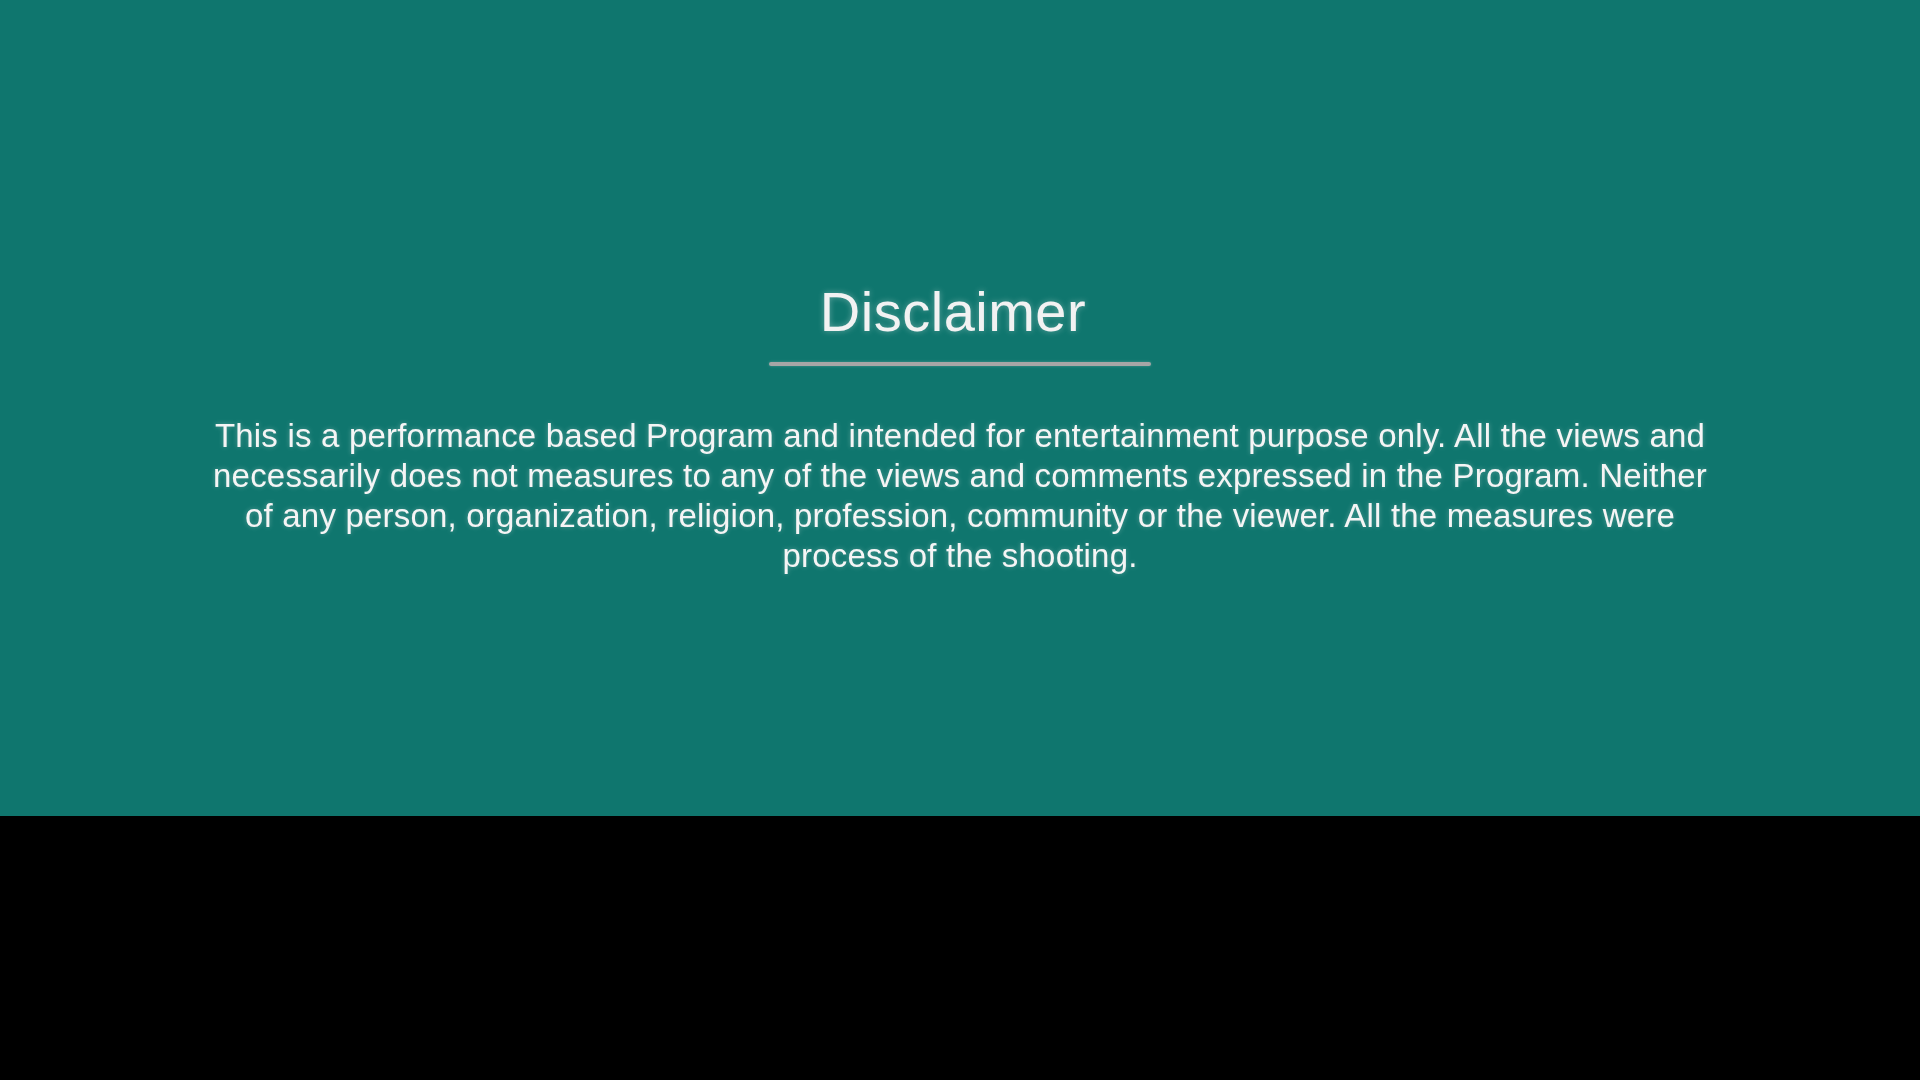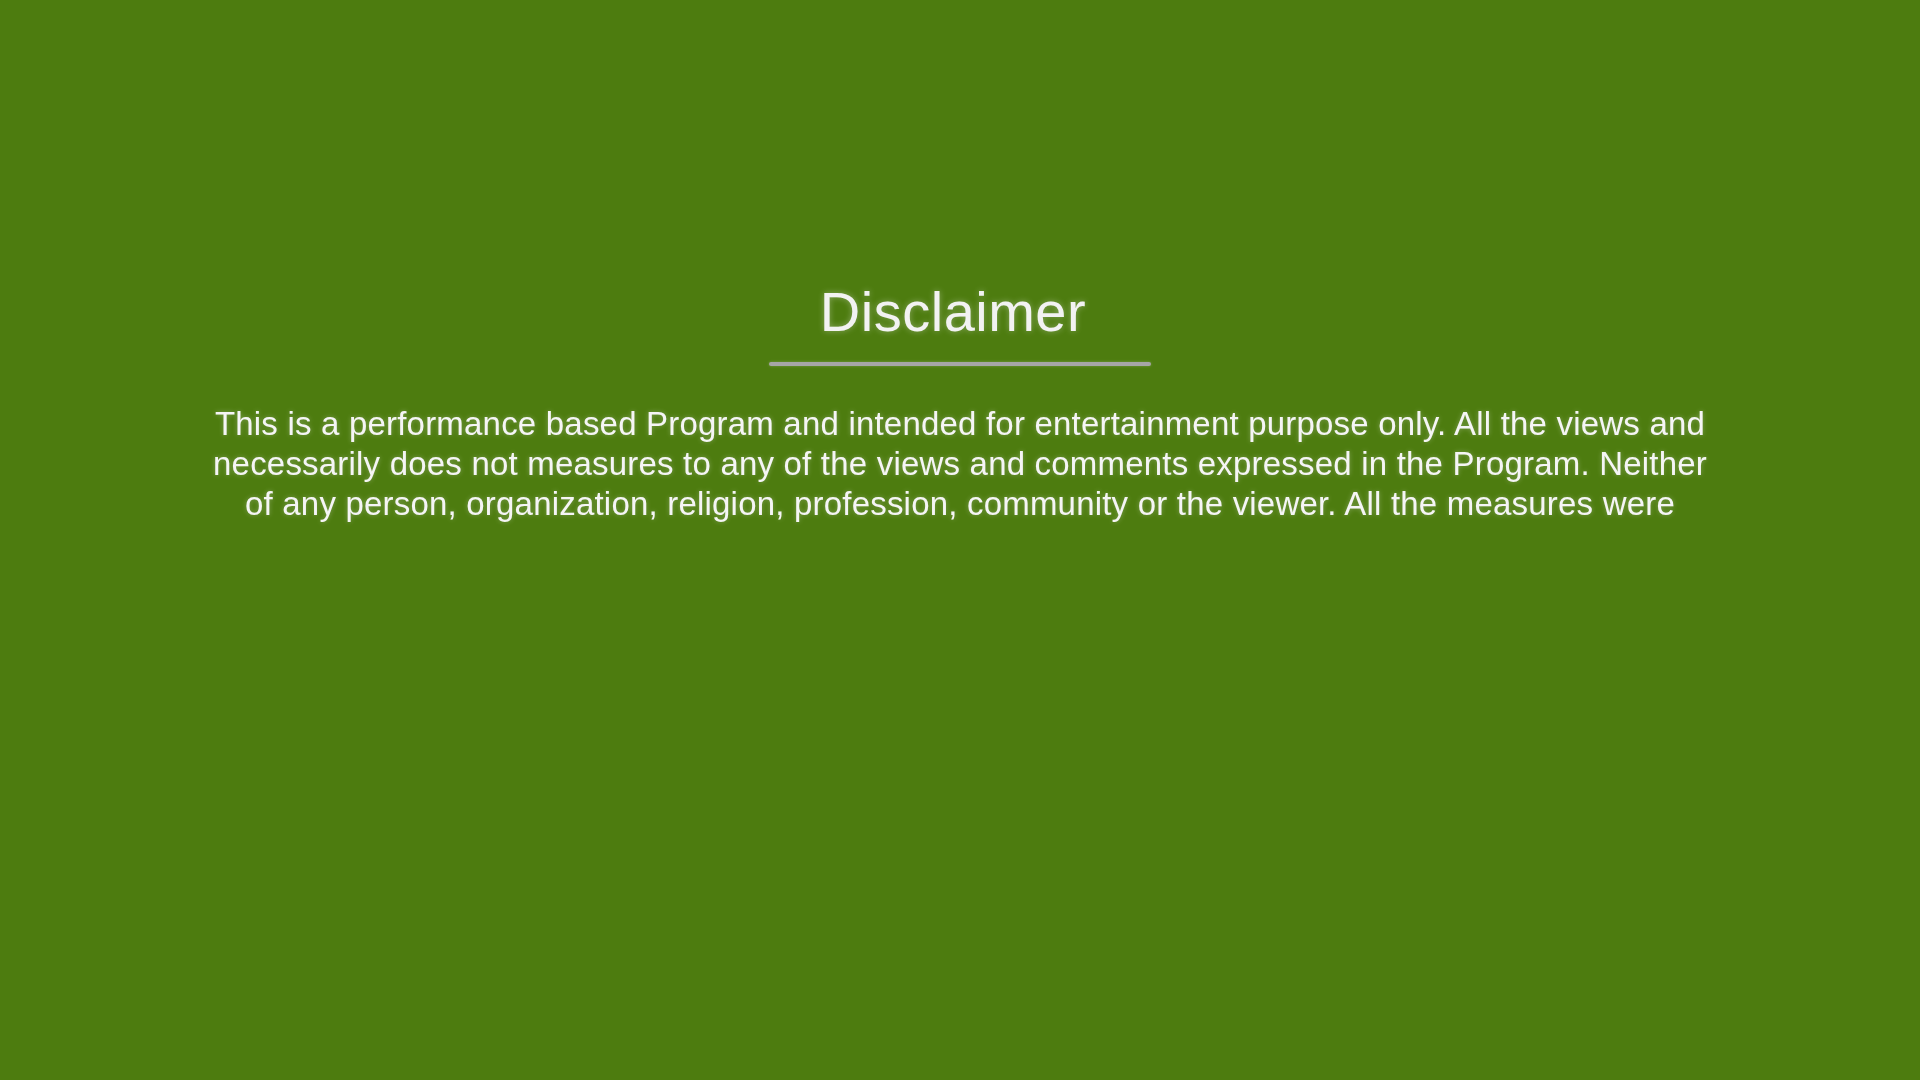--- a/index.html
+++ b/index.html
@@ -8,22 +8,22 @@
     width: 1920px;
     height: 1080px;
     background: #000000;
     overflow: hidden;
     font-family: "Liberation Sans", "DejaVu Sans", sans-serif;
   }
   .stage {
     position: absolute;
     inset: 0;
     width: 1920px;
-    height: 1080px;
-    background: #4d7c0f;
+    height: 816px;
+    background: #0f766e;
   }
   .title-wrap {
     position: absolute;
     top: 284px;
     left: 0;
     width: 1920px;
     text-align: center;
   }
   .title {
     display: inline-block;
@@ -38,21 +38,21 @@
   .title-underline {
     width: 382px;
     height: 4px;
     margin: 22px auto 0 auto;
     background: #a6a6a6;
     border-radius: 2px;
     box-shadow: 0 0 3px rgba(255,255,255,0.25);
   }
   .body-wrap {
     position: absolute;
-    top: 404px;
+    top: 416px;
     left: 50%;
     transform: translateX(-50%);
     width: 1860px;
     text-align: center;
   }
   .body-line {
     font-size: 33px;
     line-height: 40px;
     font-weight: 400;
     color: #f5f5f5;
@@ -68,15 +68,16 @@
 
   <div class="title-wrap">
     <div class="title">Disclaimer</div>
     <div class="title-underline"></div>
   </div>
 
   <div class="body-wrap">
     <div class="body-line">This is a performance based Program and intended for entertainment purpose only. All the views and</div>
     <div class="body-line">necessarily does not measures to any of the views and comments expressed in the Program. Neither</div>
     <div class="body-line">of any person, organization, religion, profession, community or the viewer. All the measures were</div>
+    <div class="body-line">process of the shooting.</div>
   </div>
 
 </div>
 
 </body></html>

